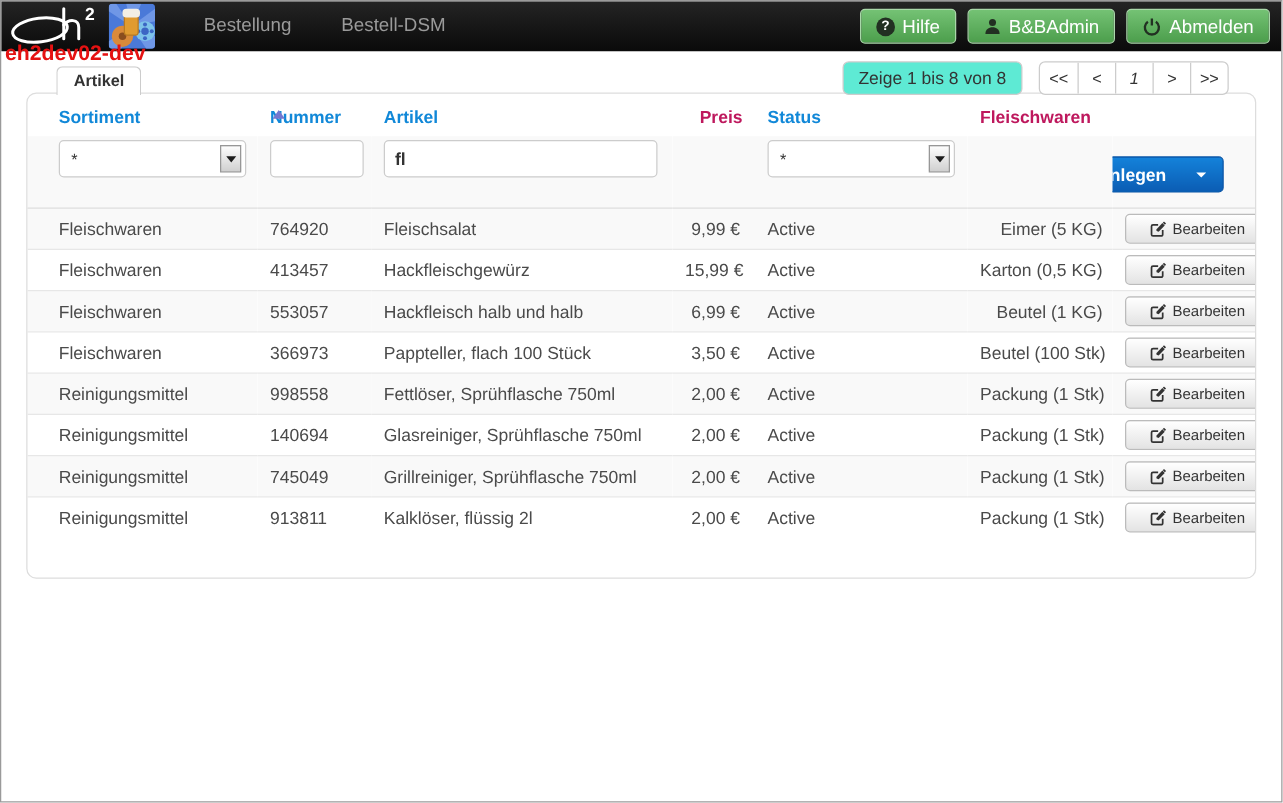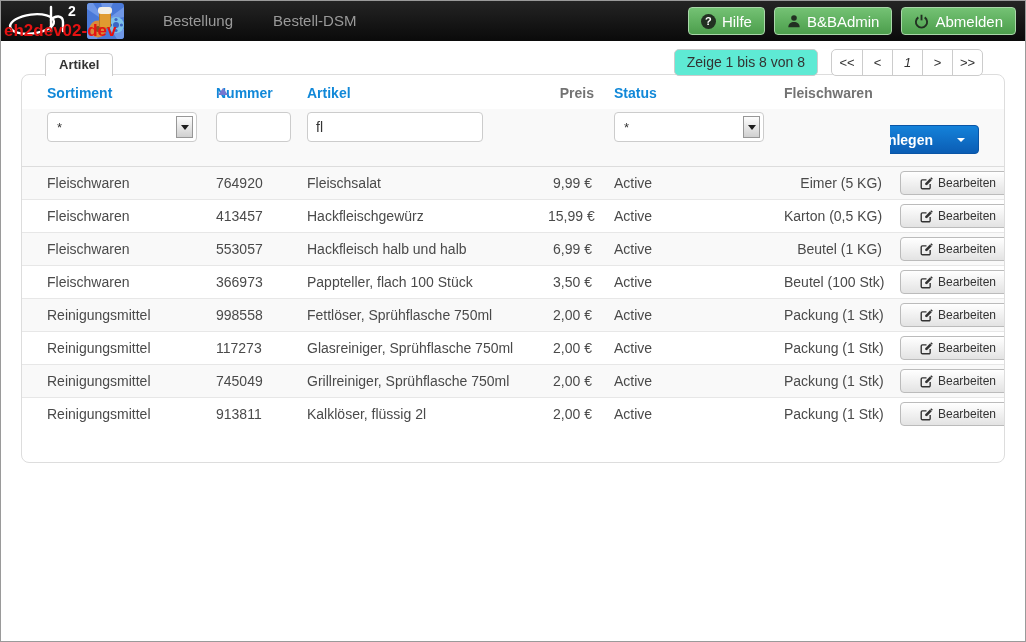--- a/index.html
+++ b/index.html
@@ -8,21 +8,21 @@
     width:1026px; height:642px; overflow:hidden;
     background:#fff; border:1px solid #9a9a9a;
     font-family:"Liberation Sans", sans-serif;
   }
 
   
   .topbar { height:40px; background:linear-gradient(#242424,#0a0a0a); display:flex; align-items:center; }
   .brand { position:relative; width:126px; height:40px; flex:none; }
   .logo-svg { position:absolute; left:5px; top:2px; }
   .app-icon { position:absolute; left:86px; top:2px; width:37px; height:36px; border-radius:3px; overflow:hidden; }
-  .env-label { position:absolute; left:3px; top:20px; font-size:17px; font-weight:bold; color:#e51212; white-space:nowrap; z-index:3; }
+  .env-label { position:absolute; left:3px; top:32px; font-size:17px; font-weight:bold; color:#e51212; white-space:nowrap; z-index:3; }
   .nav { display:flex; margin-left:16px;justify-content:center; }
   .nav-item { color:#9a9a9a; font-size:15px; line-height:40px; padding:0 20px; cursor:pointer; }
   .top-actions { margin-left:auto; display:flex; gap:9px; padding-right:9px; }
   .btn-green {
     display:flex; align-items:center; gap:6px; height:28px; padding:0 12px;
     background:linear-gradient(#74c274,#4c9e4c); border:1px solid #a9d7a9; border-radius:4px;
     color:#fff; font-size:15px; font-family:inherit; cursor:pointer;
   }
   .q-icon { width:15px; height:15px; border-radius:50%; background:#223022; color:#fff;
     font-size:11px; font-weight:bold; line-height:15px; text-align:center; display:inline-block; }
@@ -41,36 +41,36 @@
   .pager {
     position:absolute; top:-26px; right:21px; height:27px; display:flex; z-index:2;
     background:#fff; border:1px solid #ccc; border-radius:5px; overflow:hidden;
   }
   .pager-btn { width:30px; text-align:center; line-height:25px; font-size:13px; color:#333; border-left:1px solid #ccc; cursor:pointer; }
   .pager-btn:first-child { border-left:none; }
   .pager-btn.current { font-style:italic; }
 
   
   table { width:100%; border-collapse:collapse; table-layout:fixed; }
-  thead th { text-align:left; font-size:14px; font-weight:bold; color:#737373; padding:10px 10px 8px; white-space:nowrap; }
+  thead th { text-align:left; font-size:14px; font-weight:bold; color:#be185d; padding:10px 10px 8px; white-space:nowrap; }
   thead th.sortable { color:#1188d8; cursor:pointer; }
   th.col-sortiment { padding-left:25px; position:relative; }
   .sort-asc-arrow { position:absolute; right:8px; top:13px; width:0; height:0;
     border-left:5px solid transparent; border-right:5px solid transparent; border-bottom:7px solid #7577cf; }
 
   .filter-row td { padding:3px 10px 12px; border-bottom:1px solid #ddd; vertical-align:top; }
   .filter-row td:first-child { padding-left:25px; }
   .sel { position:relative; width:150px; height:30px; border:1px solid #ccc; border-radius:4px; background:#fff; cursor:pointer; }
   .sel-value { position:absolute; left:9px; top:7px; font-size:13px; color:#333; }
   .sel-arrow { position:absolute; right:3px; top:3px; width:17px; height:22px;
     background:linear-gradient(#fdfdfd,#d0d0d0); border:1px solid #979797; display:flex; align-items:center; justify-content:center; }
   .sel-arrow::after { content:""; border-left:4px solid transparent; border-right:4px solid transparent; border-top:5px solid #1c1c1c; }
   input.txt { height:30px; border:1px solid #ccc; border-radius:4px; font-size:14px; padding:0 8px; color:#333; font-family:inherit; outline:none; }
   .txt-nummer { width:75px; }
-  .txt-artikel { width:176px; }
+  .txt-artikel { width:219px;font-weight:bold; }
   .btn-anlegen {
     float:right; margin:13px 15px 0 0; height:29px; padding:0 13px;
     background:linear-gradient(#1482da,#0b5db4); border:1px solid #0a55a6; border-radius:4px;
     color:#fff; font-weight:bold; font-size:14px; display:flex; align-items:center; gap:24px; font-family:inherit; cursor:pointer;
   }
   .caret-down { width:0; height:0; border-left:4px solid transparent; border-right:4px solid transparent; border-top:4px solid #fff; }
 
   tbody td { font-size:14px; color:#4a4a4a; padding:7px 10px; border-top:1px solid #e7e7e7; white-space:nowrap; overflow:hidden; }
   tbody tr:nth-child(odd) { background:#f9f9f9; }
   tbody tr:first-child td { border-top:none; }
@@ -299,21 +299,21 @@
           <path d="M6.5 9.5 l2 .8 6 -6.2 -2.3 -2.3 -6 6.2 z" fill="#333"></path>
           <path d="M13.2 0.8 l2 2" stroke="#333" stroke-width="1.7"></path>
         </svg>
         <span>Bearbeiten</span>
       </button>
     </td>
   </tr>
 
   <tr>
     <td class="cell-sortiment">Reinigungsmittel</td>
-    <td>117273</td>
+    <td>140694</td>
     <td>Glasreiniger, Sprühflasche 750ml</td>
     <td class="num">2,00 €</td>
     <td>Active</td>
     <td class="unit">Packung (1 Stk)</td>
     <td class="actions">
       <button class="btn-edit">
         <svg width="13" height="13" viewBox="0 0 16 16">
           <path d="M12.5 8.5 V13 a1.5 1.5 0 0 1 -1.5 1.5 H3 A1.5 1.5 0 0 1 1.5 13 V5 A1.5 1.5 0 0 1 3 3.5 h5" fill="none" stroke="#333" stroke-width="1.7"></path>
           <path d="M6.5 9.5 l2 .8 6 -6.2 -2.3 -2.3 -6 6.2 z" fill="#333"></path>
           <path d="M13.2 0.8 l2 2" stroke="#333" stroke-width="1.7"></path>

